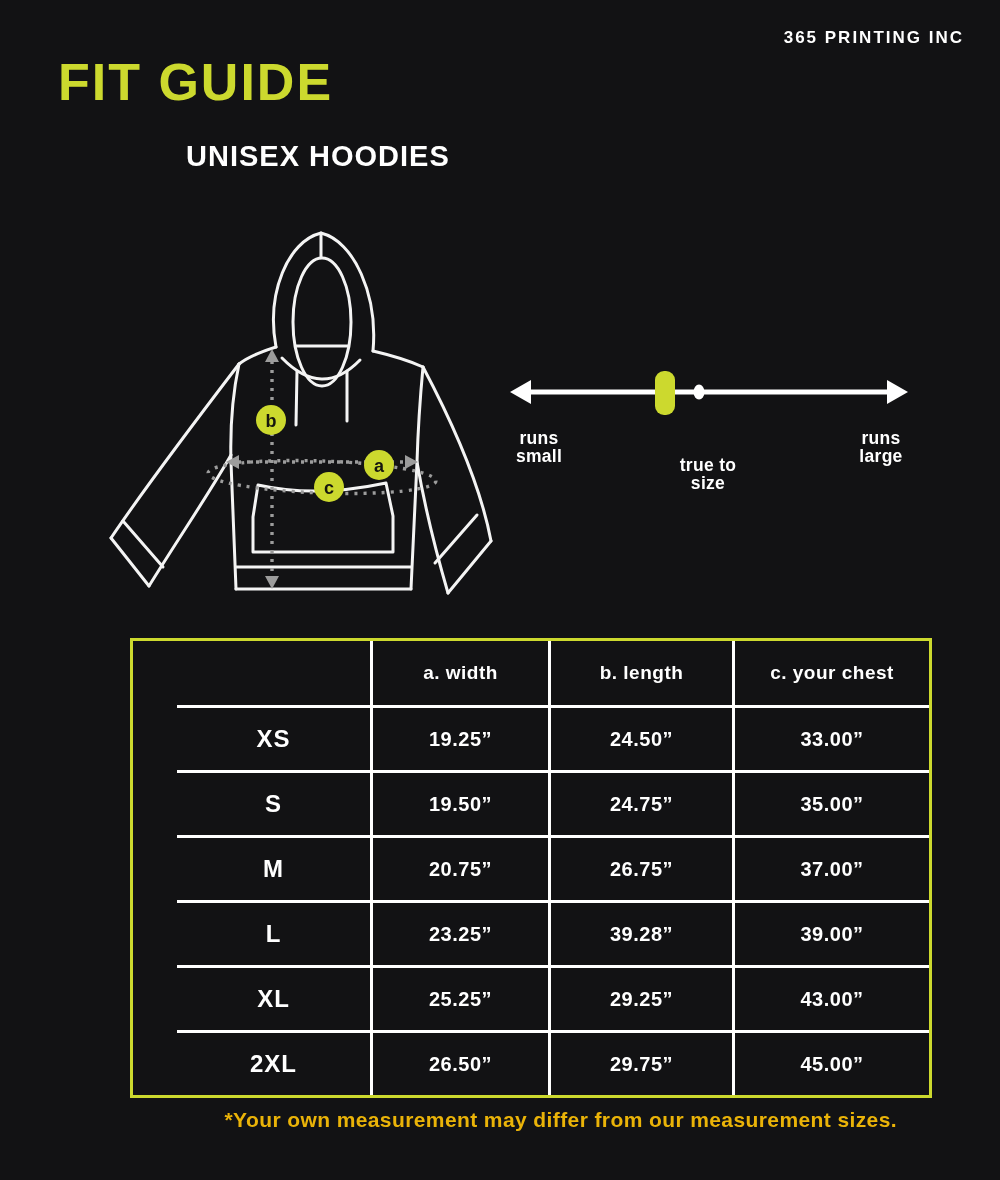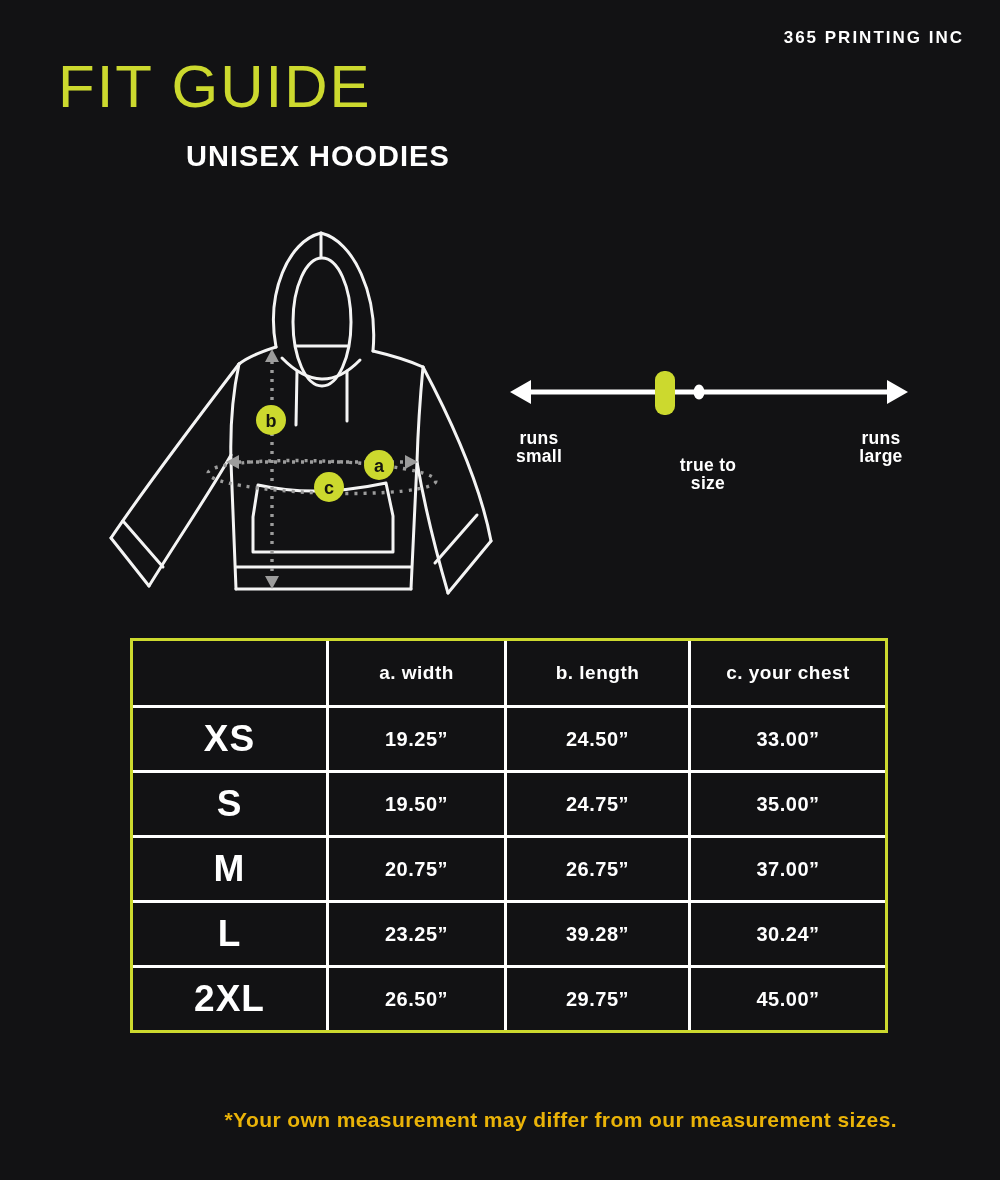--- a/index.html
+++ b/index.html
@@ -8,51 +8,51 @@
     background:#121214; overflow:hidden;
     font-family:"Liberation Sans", sans-serif;
     color:#fff;
   }
   .brand {
     position:absolute; top:28px; right:36px;
     font-size:17px; font-weight:bold; letter-spacing:2px; color:#fff;
   }
   .title {
     position:absolute; top:52px; left:58px;
-    font-size:60px; font-weight:normal; letter-spacing:2px; color:#ccd92e;
+    font-size:52px; font-weight:bold; letter-spacing:2px; color:#ccd92e;
   }
   .subtitle {
     position:absolute; top:140px; left:186px;
     font-size:29px; font-weight:bold; letter-spacing:1px; color:#fff;
   }
   .hoodie-svg { position:absolute; left:90px; top:215px; }
   .scale-svg  { position:absolute; left:505px; top:358px; }
   .scale-label {
     position:absolute; top:429px; width:110px;
     text-align:center; font-weight:bold; font-size:17.5px; line-height:18px;
     letter-spacing:0.3px; color:#fff; white-space:pre-line;
   }
   .scale-label.left   { left:484px; }
   .scale-label.center { left:653px;margin-top:27px; }
   .scale-label.right  { left:826px; }
 
   table.size-table {
     position:absolute; left:130px; top:638px; width:758px;
     border:3px solid #ccd92e; border-collapse:separate; border-spacing:0;
-    table-layout:fixed; color:#fff;
+    table-layout:fixed; color:#fff;padding-left:44px;
   }
   .size-table th, .size-table td {
     border-right:3px solid #fff; border-bottom:3px solid #fff;
     text-align:center; vertical-align:middle; padding:0; font-weight:bold;
   }
   .size-table tr > *:last-child { border-right:none; }
   .size-table tr.last-row > * { border-bottom:none; }
   .size-table thead th { height:64px; font-size:19px; letter-spacing:0.5px; }
   .size-table td { height:62px; font-size:20px; letter-spacing:0.5px; }
-  .size-table td.size-cell { font-size:37px; letter-spacing:1px; }
+  .size-table td.size-cell { font-size:24px; letter-spacing:1px; }
 
   .footnote {
     position:absolute; left:121px; top:1108px; width:776px;
     text-align:right; font-weight:bold; font-size:21px; letter-spacing:0.4px;
     color:#eab308;
   }
 </style>
 </head>
 <body>
 
@@ -169,21 +169,27 @@
       <tr>
         <td class="size-cell">M</td>
         <td>20.75”</td>
         <td>26.75”</td>
         <td>37.00”</td>
       </tr>
       <tr>
         <td class="size-cell">L</td>
         <td>23.25”</td>
         <td>39.28”</td>
-        <td>30.24”</td>
+        <td>39.00”</td>
+      </tr>
+      <tr>
+        <td class="size-cell">XL</td>
+        <td>25.25”</td>
+        <td>29.25”</td>
+        <td>43.00”</td>
       </tr>
       <tr class="last-row">
         <td class="size-cell">2XL</td>
         <td>26.50”</td>
         <td>29.75”</td>
         <td>45.00”</td>
       </tr>
     </tbody>
   </table>
 

